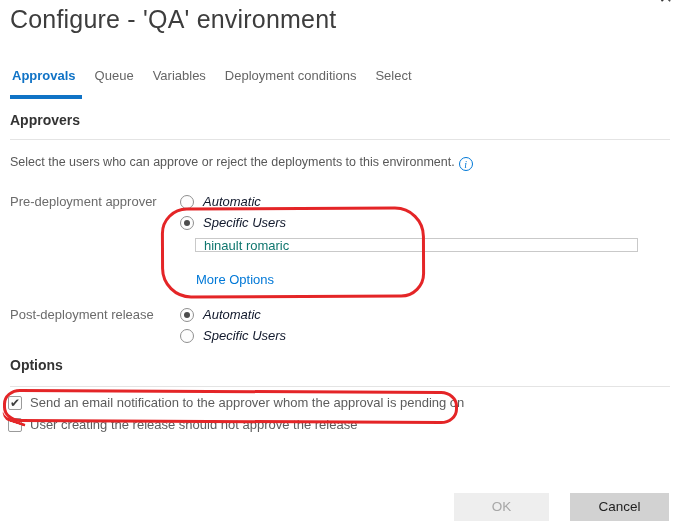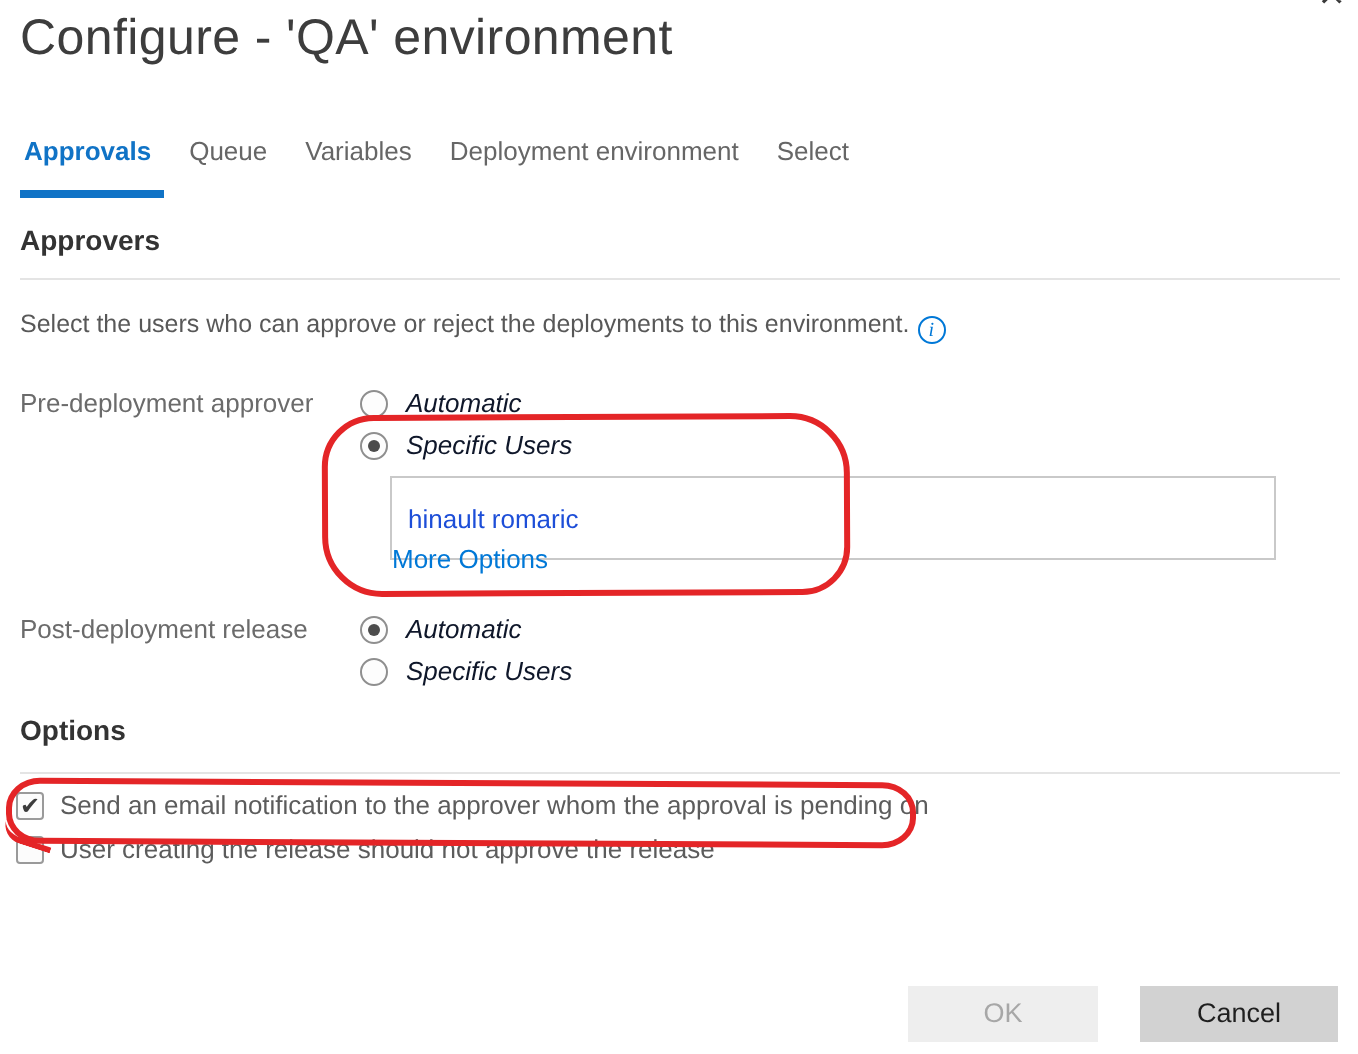--- a/index.html
+++ b/index.html
@@ -29,22 +29,22 @@
 
   .row-label { position:absolute; left:10px; font-size:13px; color:#6b6b6b; }
 
   .radio-row { position:absolute; left:180px; display:flex; align-items:center; gap:9px; }
   .radio { width:14px; height:14px; border:1px solid #8f8f8f; border-radius:50%;
     background:#fdfdfd; position:relative; flex:none; cursor:pointer; }
   .radio.on::after { content:""; position:absolute; left:3px; top:3px; width:6px; height:6px;
     border-radius:50%; background:#4c4c4c; }
   .radio-label { font-size:13px; color:#0f172a;font-style:italic; }
 
-  .user-input { position:absolute; left:195px; top:238px; width:443px; height:42px;
-    border:1px solid #c9c9c9; background:#fff; font-size:13px; color:#1d4ed8; padding:0 8px;
+  .user-input { position:absolute; left:195px; top:238px; width:443px; height:14px;
+    border:1px solid #c9c9c9; background:#fff; font-size:13px; color:#0f766e; padding:0 8px;
     font-family:"Liberation Sans", sans-serif; outline:none; }
   .link { position:absolute; left:196px; top:272px; font-size:13px; color:#0078d7; cursor:pointer; }
 
   .check-row { position:absolute; left:8px; display:flex; align-items:center; gap:8px; }
   .checkbox { width:14px; height:14px; border:1px solid #9a9a9a; border-radius:2px;
     background:#fcfcfc; position:relative; flex:none; cursor:pointer; }
   .checkbox.on::after { content:"\2714"; position:absolute; left:1px; top:-1px;
     font-size:12px; color:#3c3c3c; }
   .check-label { font-size:13px; color:#5c5c5c; }
 
@@ -69,21 +69,21 @@
 <div class="dialog">
 
   <span class="close-x">✕</span>
 
   <div class="title">Configure - 'QA' environment</div>
 
   <div class="tabs">
     <div class="tab on">Approvals</div>
     <div class="tab">Queue</div>
     <div class="tab">Variables</div>
-    <div class="tab">Deployment environment</div>
+    <div class="tab">Deployment conditions</div>
     <div class="tab">Select</div>
   </div>
 
   <div class="section-h" style="top:112px;">Approvers</div>
   <div class="divider" style="top:139px;"></div>
 
   <div class="desc">
     <span>Select the users who can approve or reject the deployments to this environment.</span><span class="info-icon">i</span>
   </div>
 

